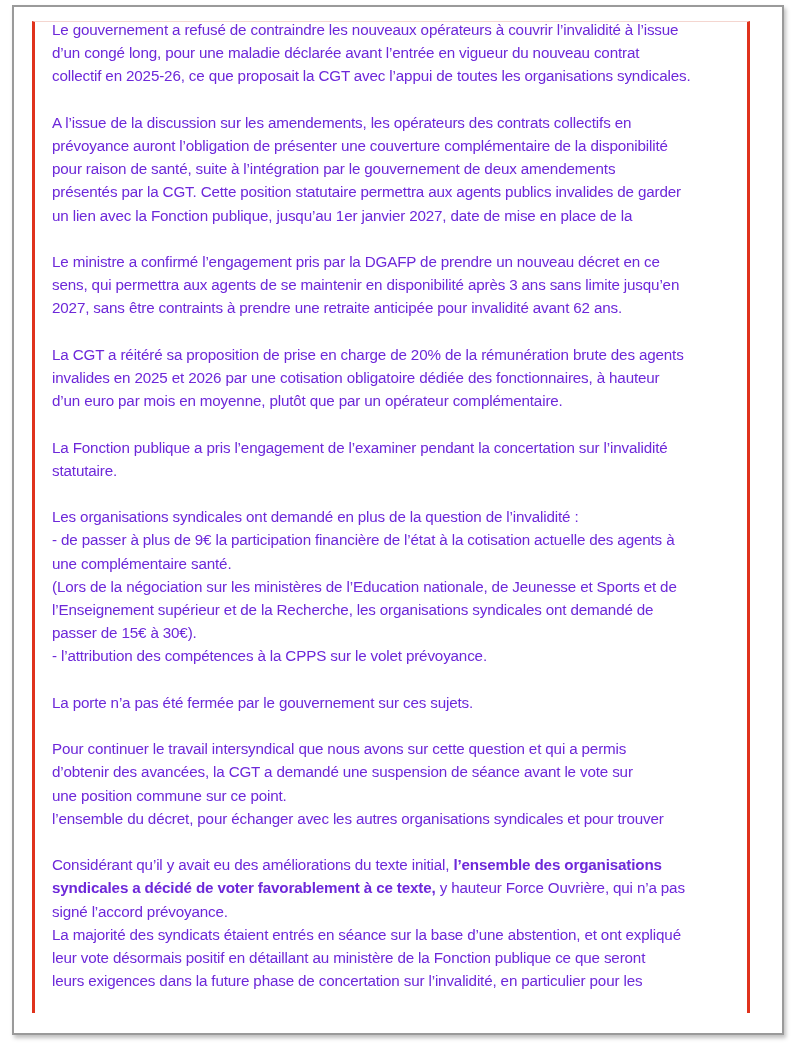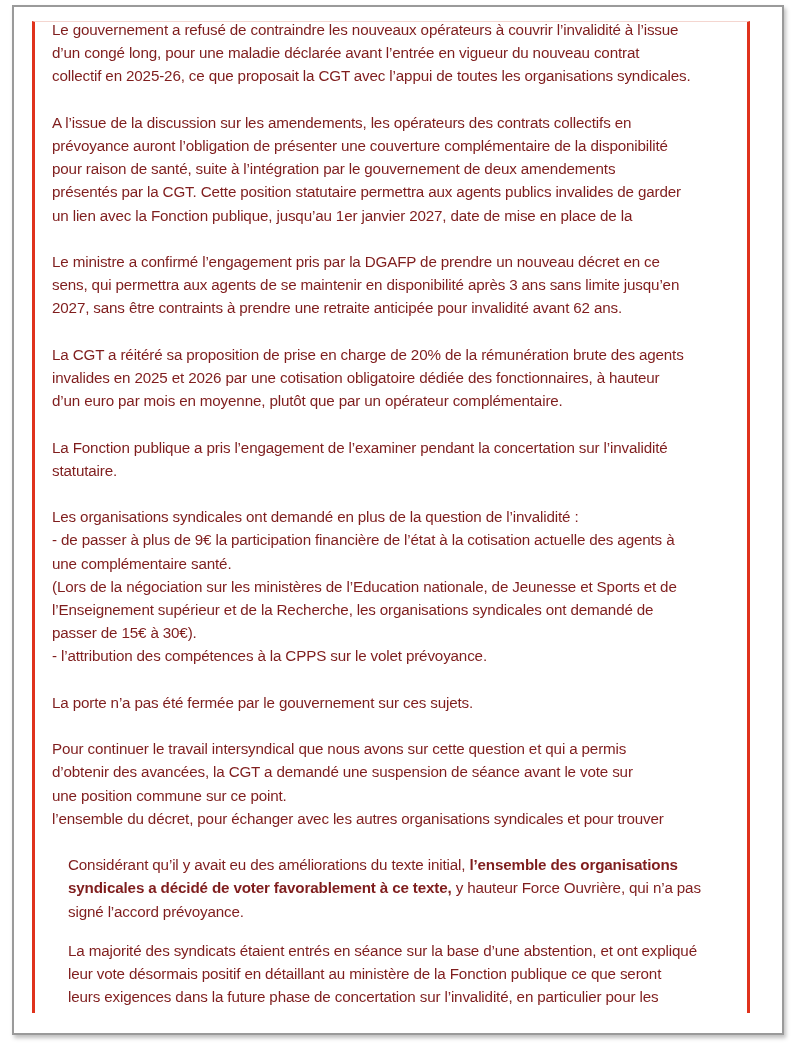--- a/index.html
+++ b/index.html
@@ -37,28 +37,28 @@
       box-sizing: border-box;
     }
     .text {
       position: absolute;
       left: 52px;
       top: 18px;
       width: 690px;
       font-family: "Liberation Sans", sans-serif;
       font-size: 15.2px;
       line-height: 23.2px;
-      color: #7f1d1d;
+      color: #6d28d9;
       letter-spacing: -0.15px;
     }
     .para {
       margin: 0 0 23.2px 0;
     }
     .para.tight {
-      margin: 16px;
+      margin: 0;
     }
     .line {
       display: block;
       white-space: nowrap;
     }
     b { font-weight: bold; }
   </style>
 </head>
 <body>
 

